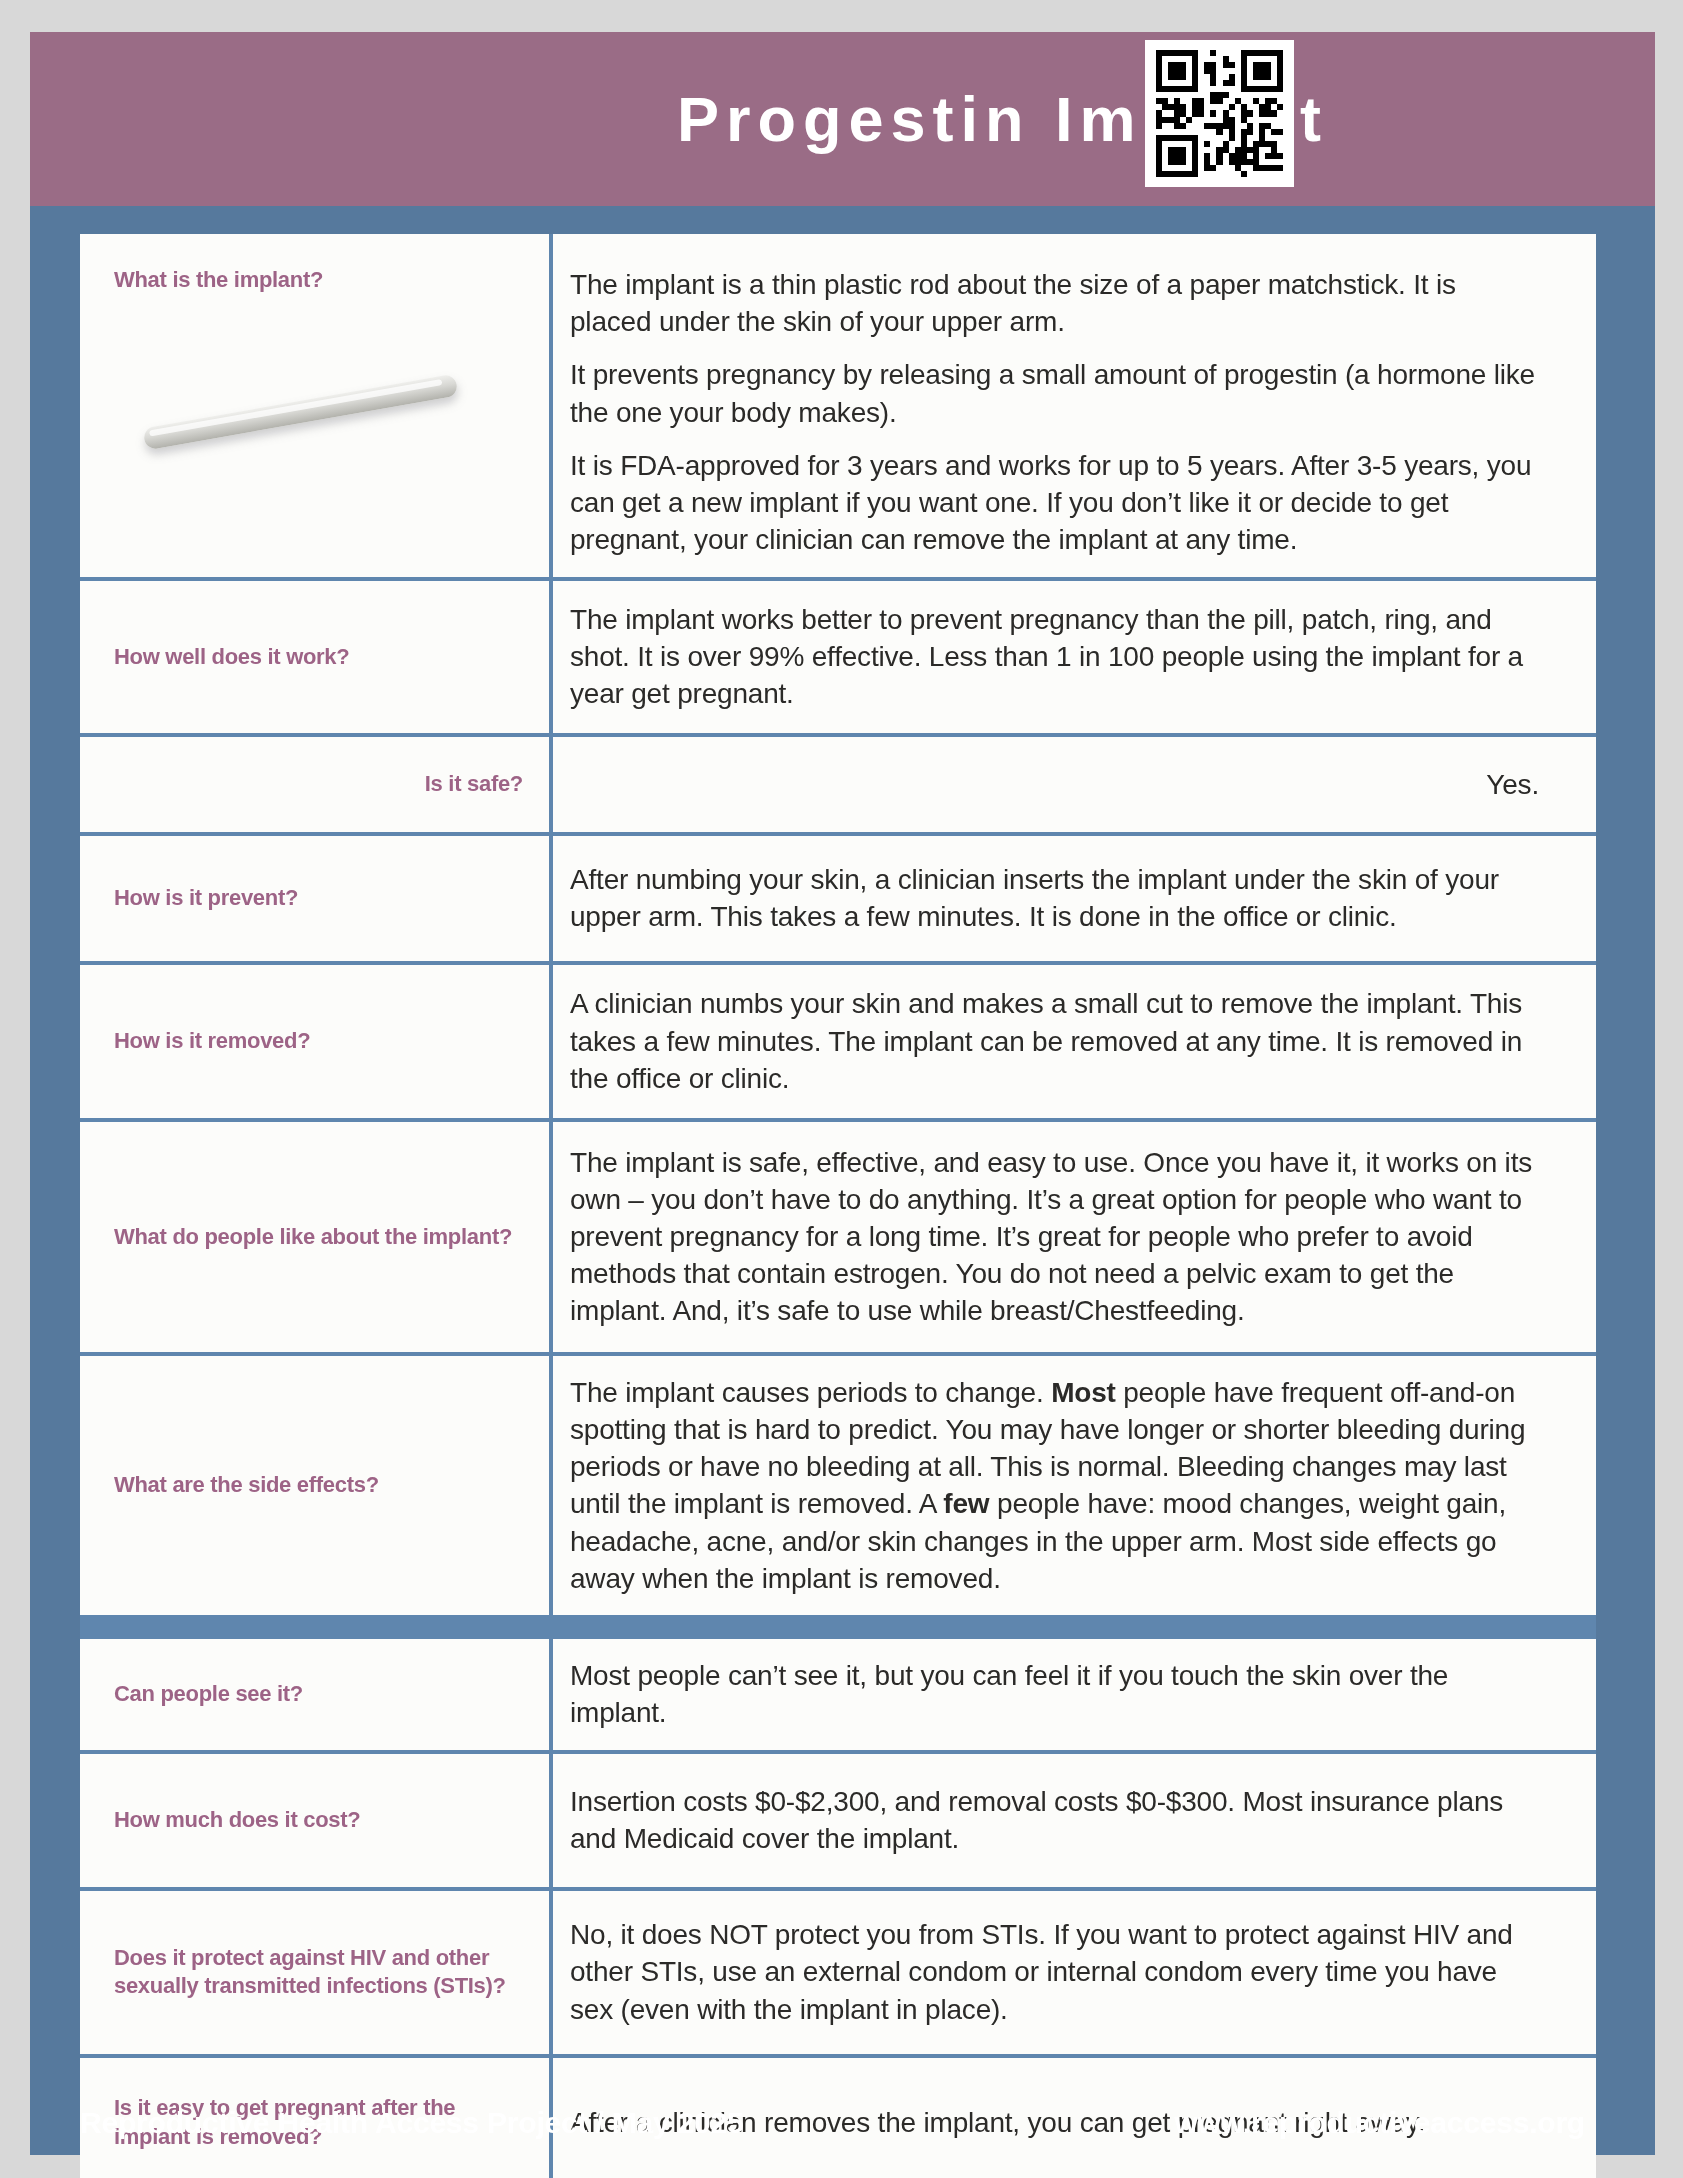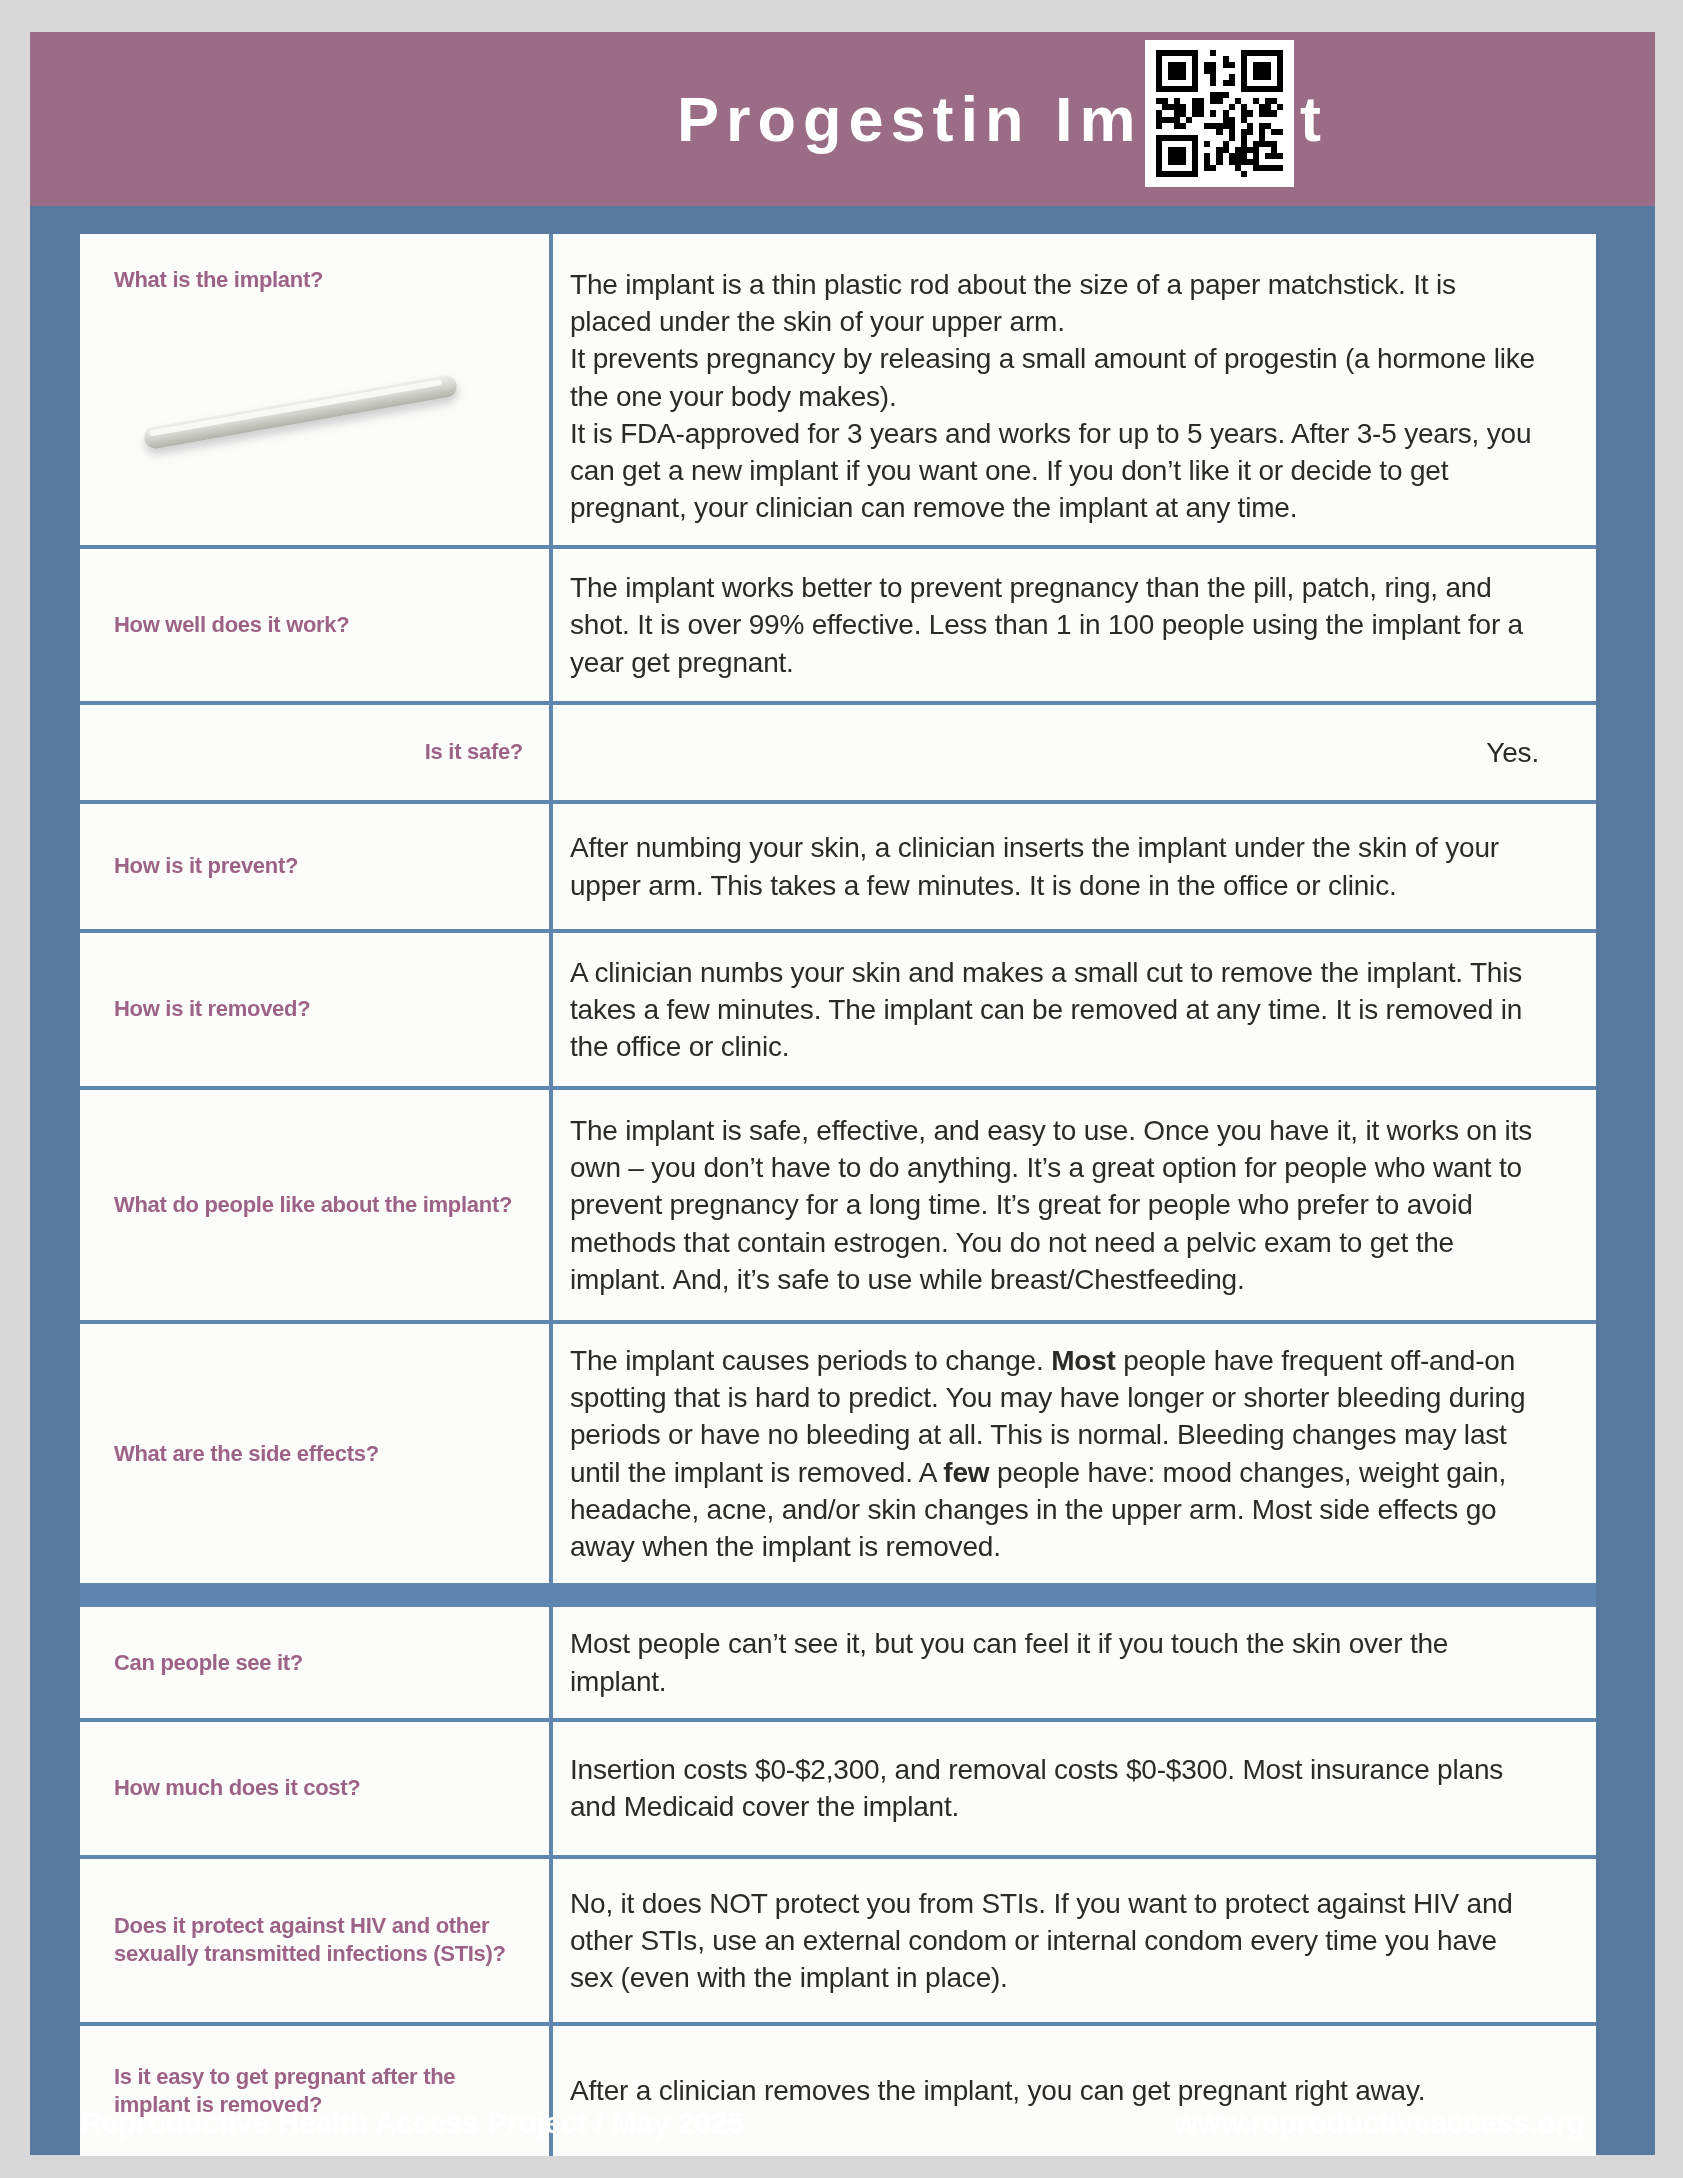--- a/index.html
+++ b/index.html
@@ -29,21 +29,21 @@
   .row:nth-of-type(10){min-height:163px;}
   .row:nth-of-type(11){min-height:130px;}
   .qcell{width:469px;flex:0 0 469px;box-sizing:border-box;background:var(--cell-bg);
          padding:18px 26px 18px 34px;display:flex;flex-direction:column;justify-content:center;}
   .acell{flex:1;box-sizing:border-box;background:var(--cell-bg);
          padding:18px 57px 18px 17px;display:flex;flex-direction:column;justify-content:center;}
   .row.top .qcell,.row.top .acell{justify-content:flex-start;padding-top:32px;}
   .question{color:var(--question-color);font-size:22px;line-height:1.28;font-weight:bold;
             letter-spacing:-0.3px;}
   .acell p{margin:0;color:var(--body-color);font-size:28px;line-height:1.33;letter-spacing:-0.2px;}
-  .acell p + p{}
+  .acell p + p{margin-top:16px;}
   .acell .b{font-weight:bold;}
   
   .rod-wrap{margin:73px 0 0 18px;width:337px;height:95px;position:relative;}
   .rod{position:absolute;left:10px;top:34px;width:317px;height:22px;border-radius:12px;
        background:linear-gradient(#efefec 0%, #d8d8d4 45%, #b2b2ac 100%);
        transform:rotate(-10deg);box-shadow:0 6px 10px rgba(120,120,130,0.35);}
   .rod:after{content:"";position:absolute;left:6px;top:3px;width:297px;height:6px;border-radius:4px;
        background:rgba(255,255,255,0.75);}
   
   #footer{position:absolute;left:50px;right:70px;bottom:0;height:65px;display:flex;

